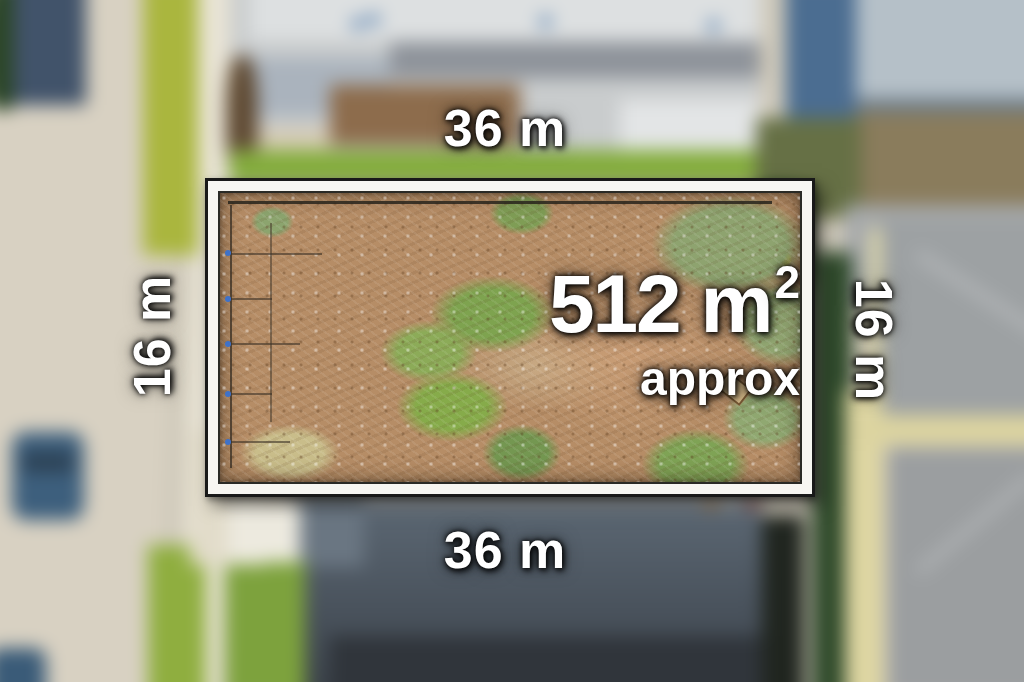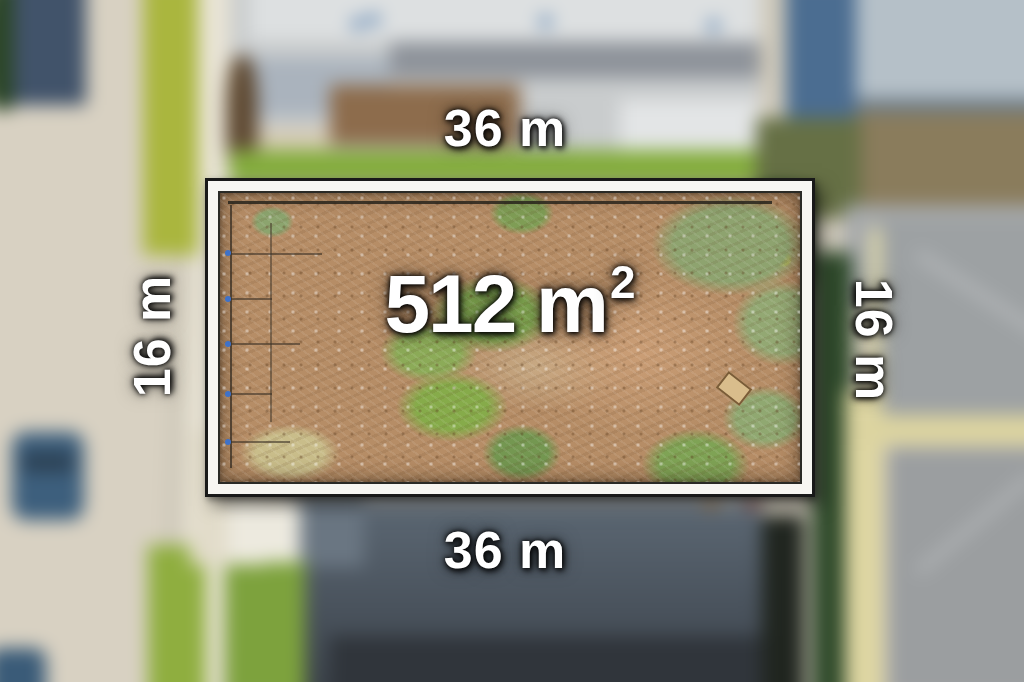--- a/index.html
+++ b/index.html
@@ -112,21 +112,21 @@
   .dim {
     position:absolute; z-index:6; color:var(--label-text,#ffffff);
     font-weight:700; font-size:52px; line-height:1; letter-spacing:1px; white-space:nowrap;
     text-shadow:0 0 4px rgba(0,0,0,.9), 0 0 9px rgba(0,0,0,.75), 0 0 18px rgba(0,0,0,.5), 2px 3px 6px rgba(0,0,0,.7);
   }
   .dim-top    { left:505px; top:102px; transform:translateX(-50%); }
   .dim-bottom { left:505px; top:524px; transform:translateX(-50%); }
   .dim-left   { left:152px; top:336px; transform:translate(-50%,-50%) rotate(-90deg); }
   .dim-right  { left:874px; top:340px; transform:translate(-50%,-50%) rotate(90deg); }
 
-  .area-block { position:absolute; left:0; right:0; top:70px; z-index:5; text-align:center; color:var(--label-text,#ffffff);
+  .area-block { position:absolute; left:0; right:0; top:70px; z-index:5; text-align:right; color:var(--label-text,#ffffff);
     text-shadow:0 0 4px rgba(0,0,0,.9), 0 0 10px rgba(0,0,0,.75), 0 0 20px rgba(0,0,0,.5), 2px 3px 6px rgba(0,0,0,.7); }
   .area-main   { font-weight:700; font-size:82px; line-height:1; letter-spacing:-2px; }
   .area-sup    { font-weight:700; font-size:46px; position:relative; top:-34px; margin-left:3px; letter-spacing:0; }
   .area-approx { font-weight:700; font-size:48px; line-height:1; margin-top:10px; letter-spacing:0; }
 </style>
 </head>
 <body>
 
 <div class="stage">
 
@@ -194,20 +194,21 @@
       <div class="rail rail-5"></div>
       <div class="peg peg-1"></div>
       <div class="peg peg-2"></div>
       <div class="peg peg-3"></div>
       <div class="peg peg-4"></div>
       <div class="peg peg-5"></div>
       <div class="board"></div>
 
       <div class="area-block">
         <div class="area-main"><span>512 m</span><span class="area-sup">2</span></div>
+        <div class="area-approx">approx</div>
       </div>
     </div>
   </div>
 
   <div class="dim dim-top">36 m</div>
   <div class="dim dim-bottom">36 m</div>
   <div class="dim dim-left">16 m</div>
   <div class="dim dim-right">16 m</div>
 
 </div>

